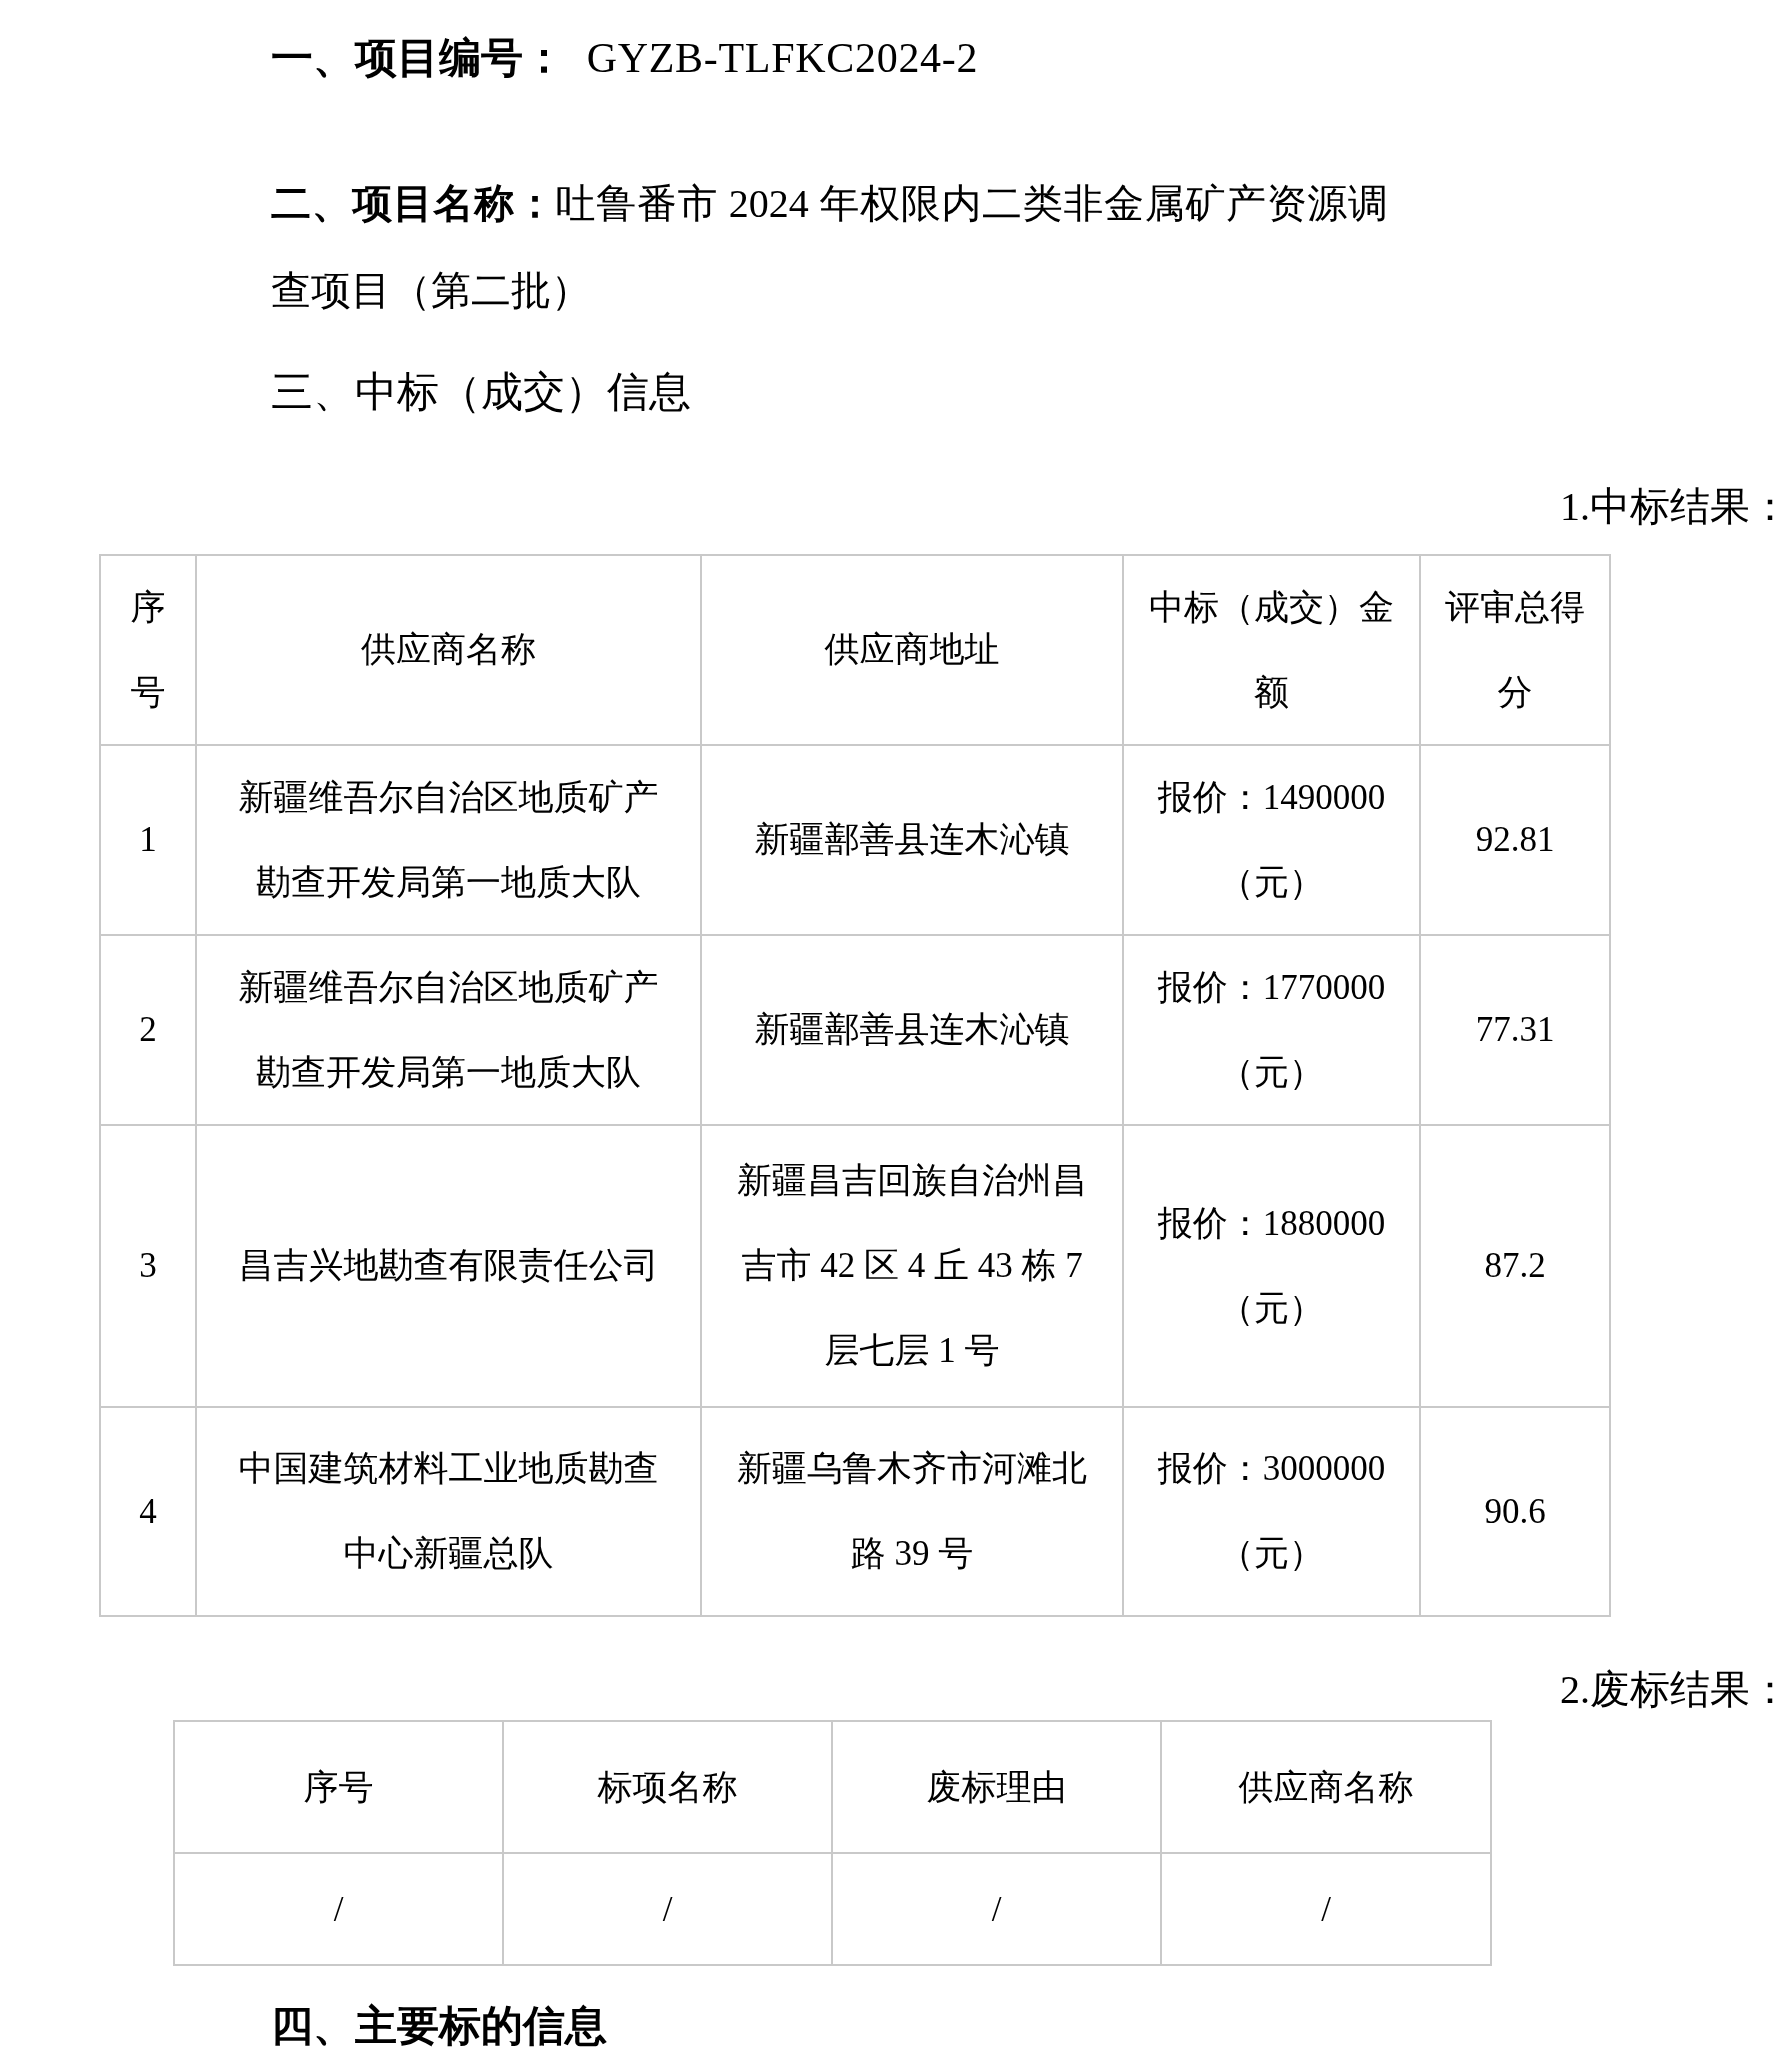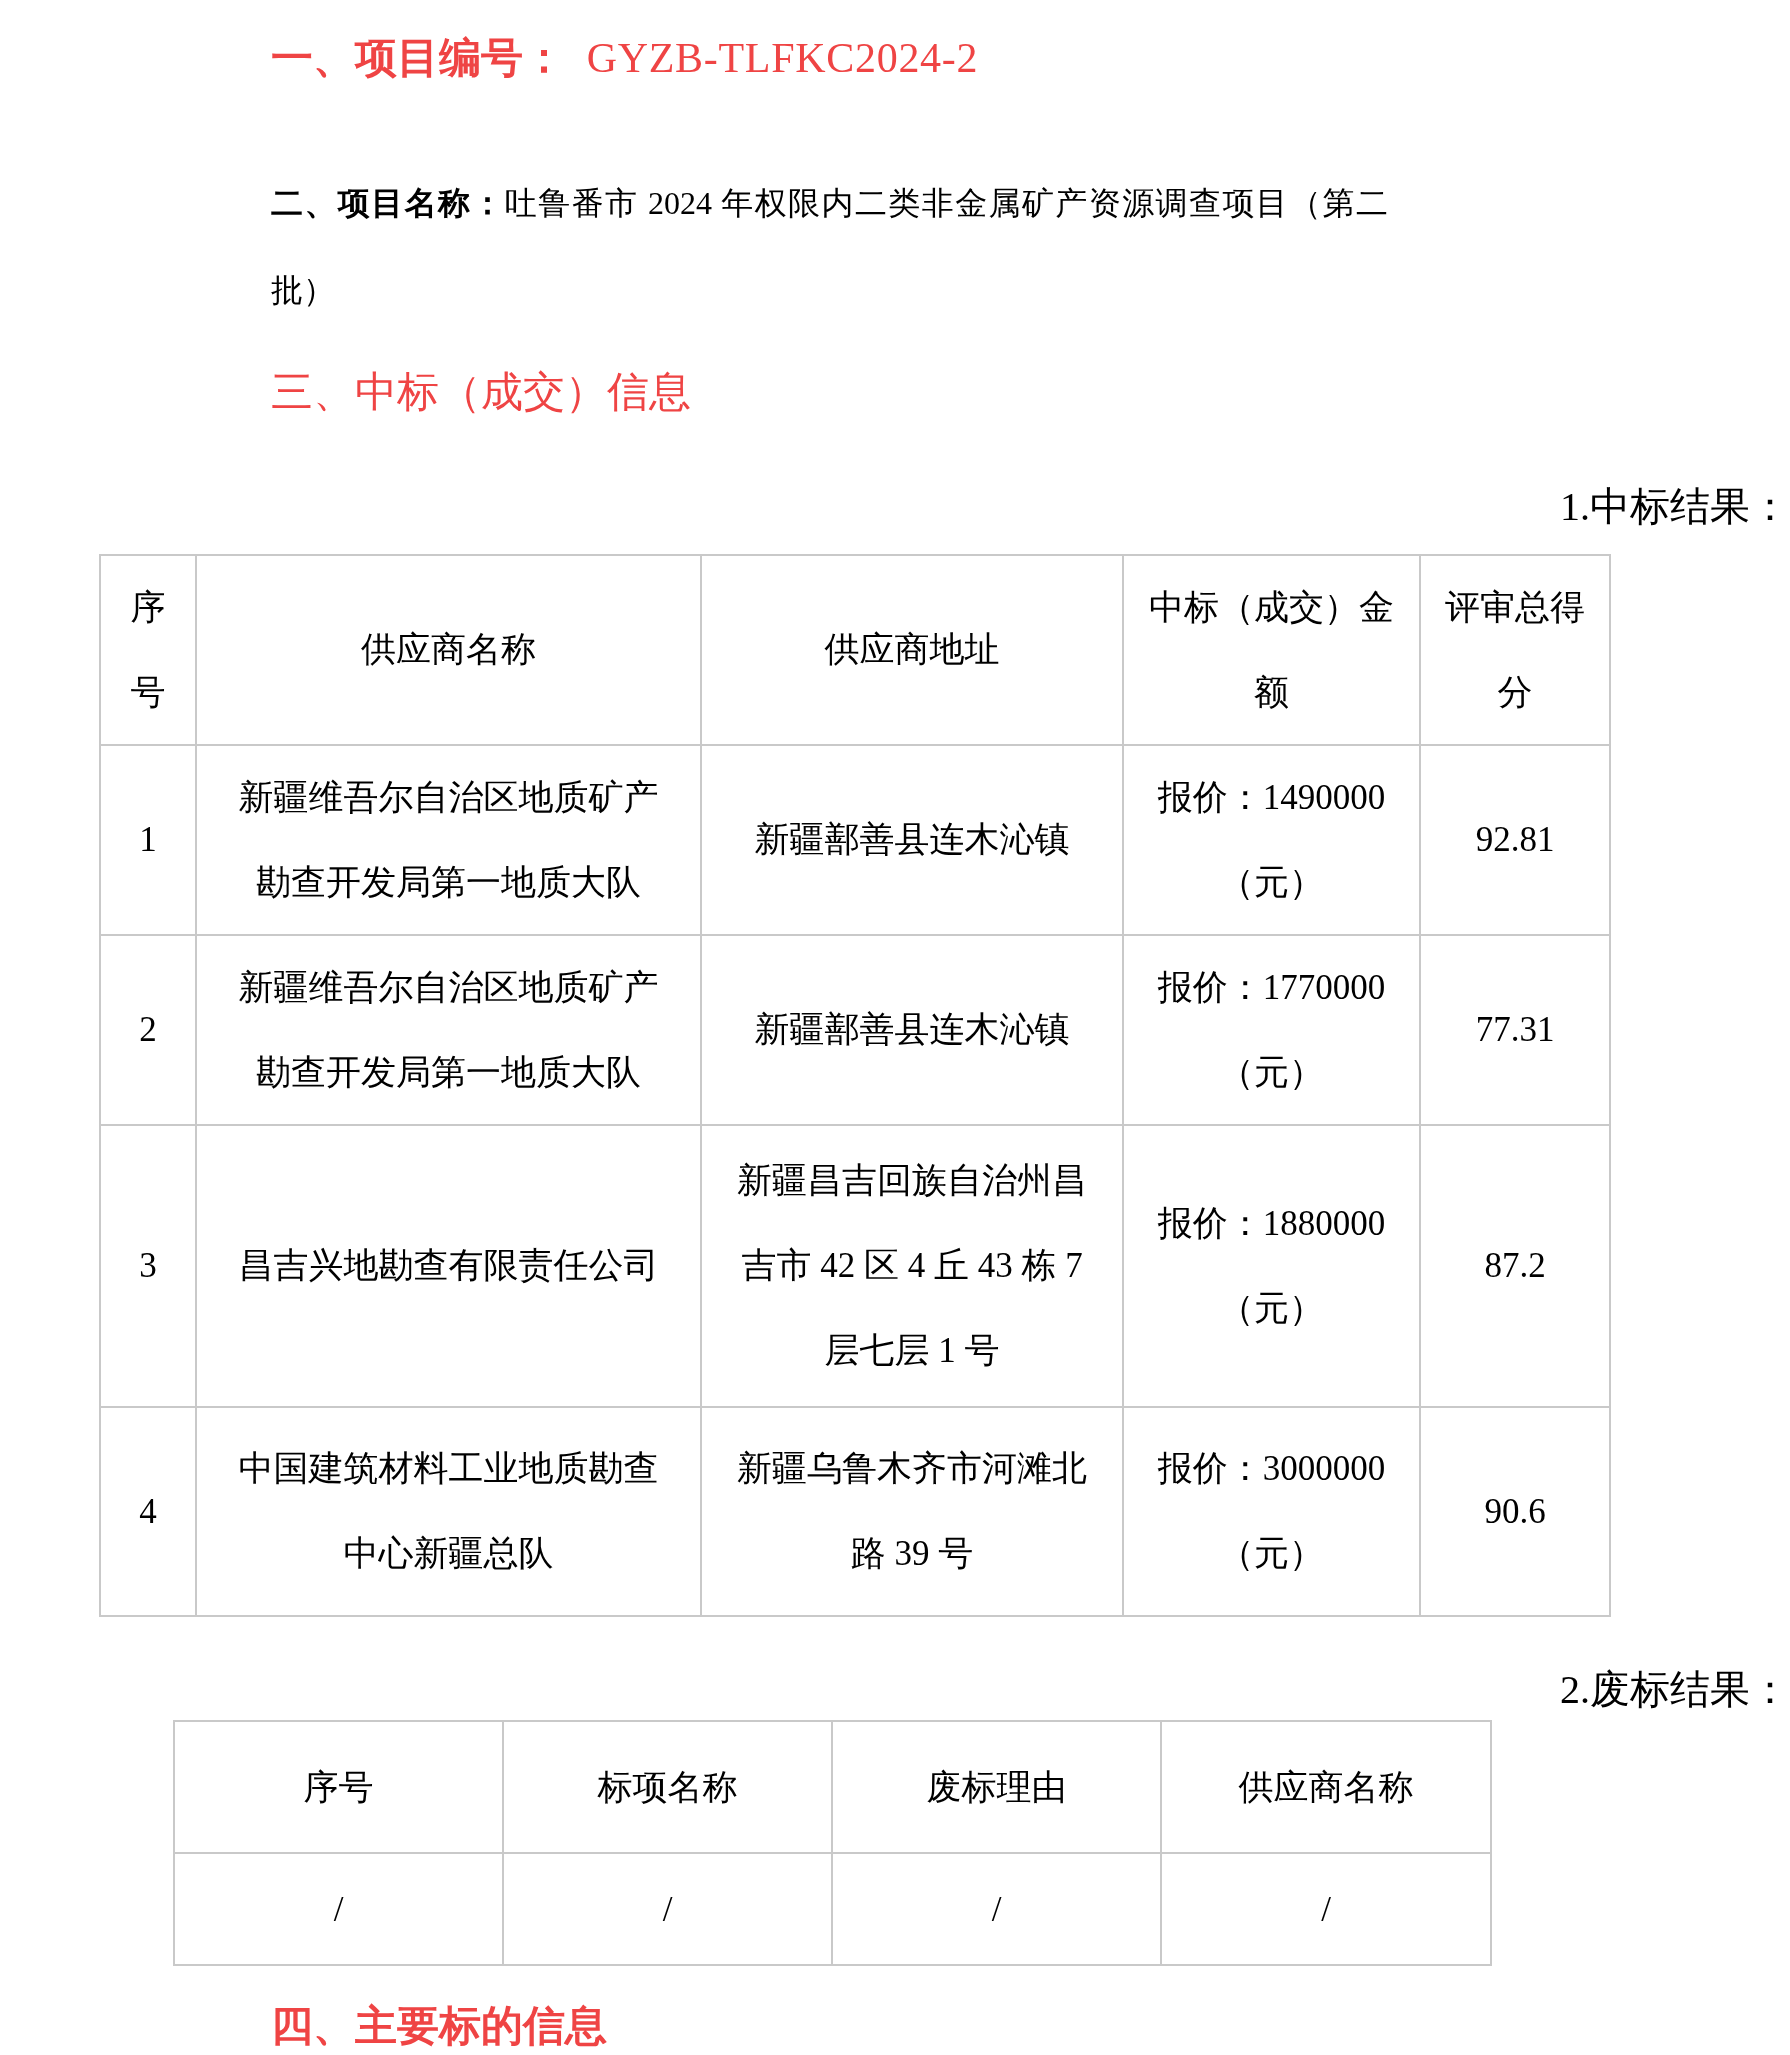--- a/index.html
+++ b/index.html
@@ -12,35 +12,35 @@
     width: 1790px;
     height: 2056px;
     background: #ffffff;
     color: #000000;
     font-family: "Liberation Serif", "DejaVu Serif", serif;
     overflow: hidden;
   }
   .h-major {
     font-size: 42px;
     line-height: 1.25;
-    color: #ef4444;
+    color: #000000;
   }
   .bold { font-weight: 700; }
   #sec1 { margin: 32px 0 0 271px; }
   #sec1 .num-value {
     font-weight: 400;
     margin-left: 21.7px;
     letter-spacing: 0.7px;
   }
   #sec2 {
     margin: 75px 0 0 271px;
     width: 1117px;
     text-align: justify;
     line-height: 87px;
-    font-size: 32px;
+    font-size: 40px;
   }
   #sec3 { margin: 32px 0 0 271px; font-weight: 400; }
   .sub-head {
     font-size: 40px;
     line-height: 1.25;
     text-align: right;
   }
   #sub1 { margin: 64px 0 0 325px; }
   #sub2 { margin: 48px 0 0 282px; }
   table {

